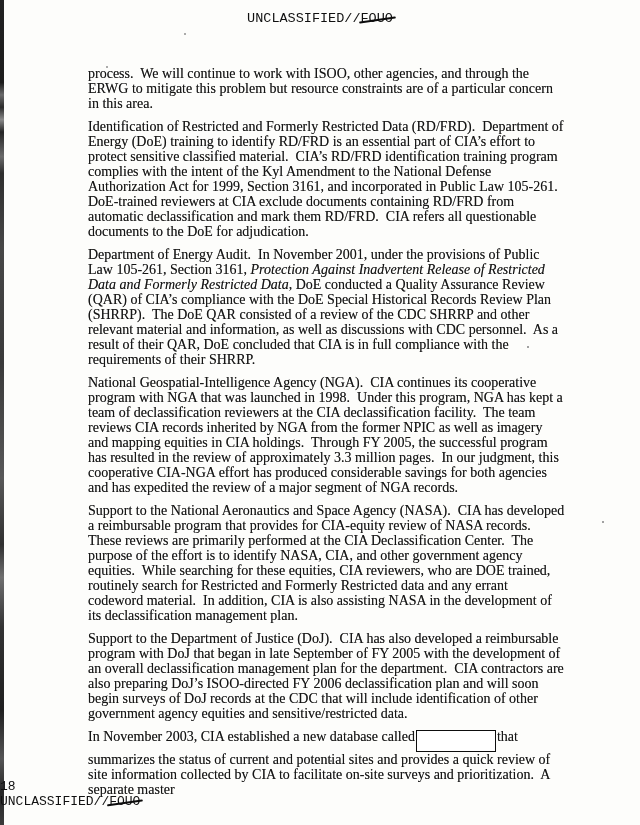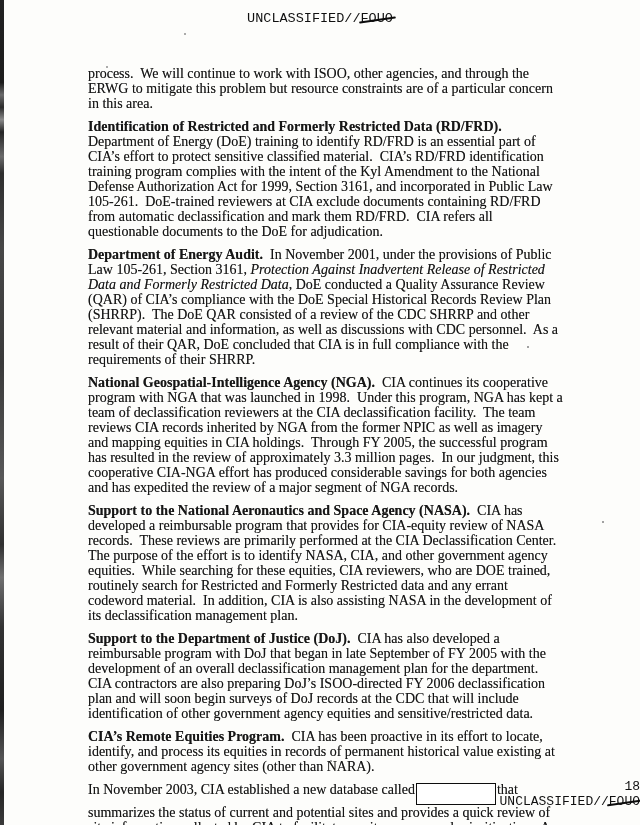--- a/index.html
+++ b/index.html
@@ -9,25 +9,25 @@
     background:linear-gradient(180deg,#222 0%,#1c1c1c 10%,#6b6b6b 11.5%,#2b2b2b 13%,#8a8a8a 14.5%,
       #262626 16%,#6a6a6a 19%,#2e2e2e 21%,#474747 30%,#3a3a3a 44%,#585858 58%,#303030 66%,
       #6f6f6f 70%,#333 76%,#1f1f1f 86%,#555 92%,#262626 96%,#3a3a3a 100%);}
   .hdr{position:absolute;top:11px;left:0;width:100%;text-align:center;
        font-family:"Liberation Mono",monospace;font-size:13.5px;color:#101010;}
   .caveat-wrap{position:relative;display:inline-block;}
   .strike{position:absolute;left:-6%;top:50%;width:114%;height:2.4px;background:#0d0d0d;
           transform:rotate(-8deg);border-radius:2px;}
   .content{position:absolute;top:66px;left:88px;width:478px;font-size:14px;line-height:15px;}
   .content p{margin:0 0 8px 0;white-space:pre-wrap;}
-  .lead{font-weight:bold;}
+  .lead{font-weight:normal;}
   .ital{font-style:italic;}
   .redact{display:inline-block;width:78px;height:20px;border:1.6px solid #0d0d0d;background:#fff;
           vertical-align:-11px;margin:0 1px;}
-  .ftr{position:absolute;left:0;bottom:16px;width:100%;text-align:right;
+  .ftr{position:absolute;left:0;bottom:16px;width:100%;text-align:left;
        font-family:"Liberation Mono",monospace;font-size:13px;line-height:15px;color:#101010;}
   .spk{position:absolute;background:#8f8f8f;border-radius:50%;width:2px;height:2px;}
   .ink{text-shadow:0 0 0.4px rgba(10,10,10,0.5);}
 </style>
 </head>
 <body>
 
 <div class="page">
   <div class="scan-edge"></div>
 
@@ -39,21 +39,20 @@
     <p><span class="lead">Identification of Restricted and Formerly Restricted Data (RD/FRD).  </span><span>Department of Energy (DoE) training to identify RD/FRD is an essential part of CIA’s effort to protect sensitive classified material.  CIA’s RD/FRD identification training program complies with the intent of the Kyl Amendment to the National Defense Authorization Act for 1999, Section 3161, and incorporated in Public Law 105-261.  DoE-trained reviewers at CIA exclude documents containing RD/FRD from automatic declassification and mark them RD/FRD.  CIA refers all questionable documents to the DoE for adjudication.</span></p>
 
     <p><span class="lead">Department of Energy Audit.  </span><span>In November 2001, under the provisions of Public Law 105-261, Section 3161, </span><span class="ital">Protection Against Inadvertent Release of Restricted Data and Formerly Restricted Data</span><span>, DoE conducted a Quality Assurance Review (QAR) of CIA’s compliance with the DoE Special Historical Records Review Plan (SHRRP).  The DoE QAR consisted of a review of the CDC SHRRP and other relevant material and information, as well as discussions with CDC personnel.  As a result of their QAR, DoE concluded that CIA is in full compliance with the requirements of their SHRRP.</span></p>
 
     <p><span class="lead">National Geospatial-Intelligence Agency (NGA).  </span><span>CIA continues its cooperative program with NGA that was launched in 1998.  Under this program, NGA has kept a team of declassification reviewers at the CIA declassification facility.  The team reviews CIA records inherited by NGA from the former NPIC as well as imagery and mapping equities in CIA holdings.  Through FY 2005, the successful program has resulted in the review of approximately 3.3 million pages.  In our judgment, this cooperative CIA-NGA effort has produced considerable savings for both agencies and has expedited the review of a major segment of NGA records.</span></p>
 
     <p><span class="lead">Support to the National Aeronautics and Space Agency (NASA).  </span><span>CIA has developed a reimbursable program that provides for CIA-equity review of NASA records.  These reviews are primarily performed at the CIA Declassification Center.  The purpose of the effort is to identify NASA, CIA, and other government agency equities.  While searching for these equities, CIA reviewers, who are DOE trained, routinely search for Restricted and Formerly Restricted data and any errant codeword material.  In addition, CIA is also assisting NASA in the development of its declassification management plan.</span></p>
 
     <p><span class="lead">Support to the Department of Justice (DoJ).  </span><span>CIA has also developed a reimbursable program with DoJ that began in late September of FY 2005 with the development of an overall declassification management plan for the department.  CIA contractors are also preparing DoJ’s ISOO-directed FY 2006 declassification plan and will soon begin surveys of DoJ records at the CDC that will include identification of other government agency equities and sensitive/restricted data.</span></p>
 
-    <p><span class="lead">CIA’s Remote Equities Program.  </span><span>CIA has been proactive in its effort to locate, identify, and process its equities in records of permanent historical value existing at other government agency sites (other than NARA).</span></p>
 
     <p><span>In November 2003, CIA established a new database called</span><span class="redact"></span><span>that summarizes the status of current and potential sites and provides a quick review of site information collected by CIA to facilitate on-site surveys and prioritization.  A separate master</span></p>
   </div>
 
   <div class="ftr">
     <div>18</div>
     <div><span>UNCLASSIFIED//</span><span class="caveat-wrap"><span>FOUO</span><span class="strike"></span></span></div>
   </div>
 
   <div class="spk" style="left:184px;top:33px;"></div>

